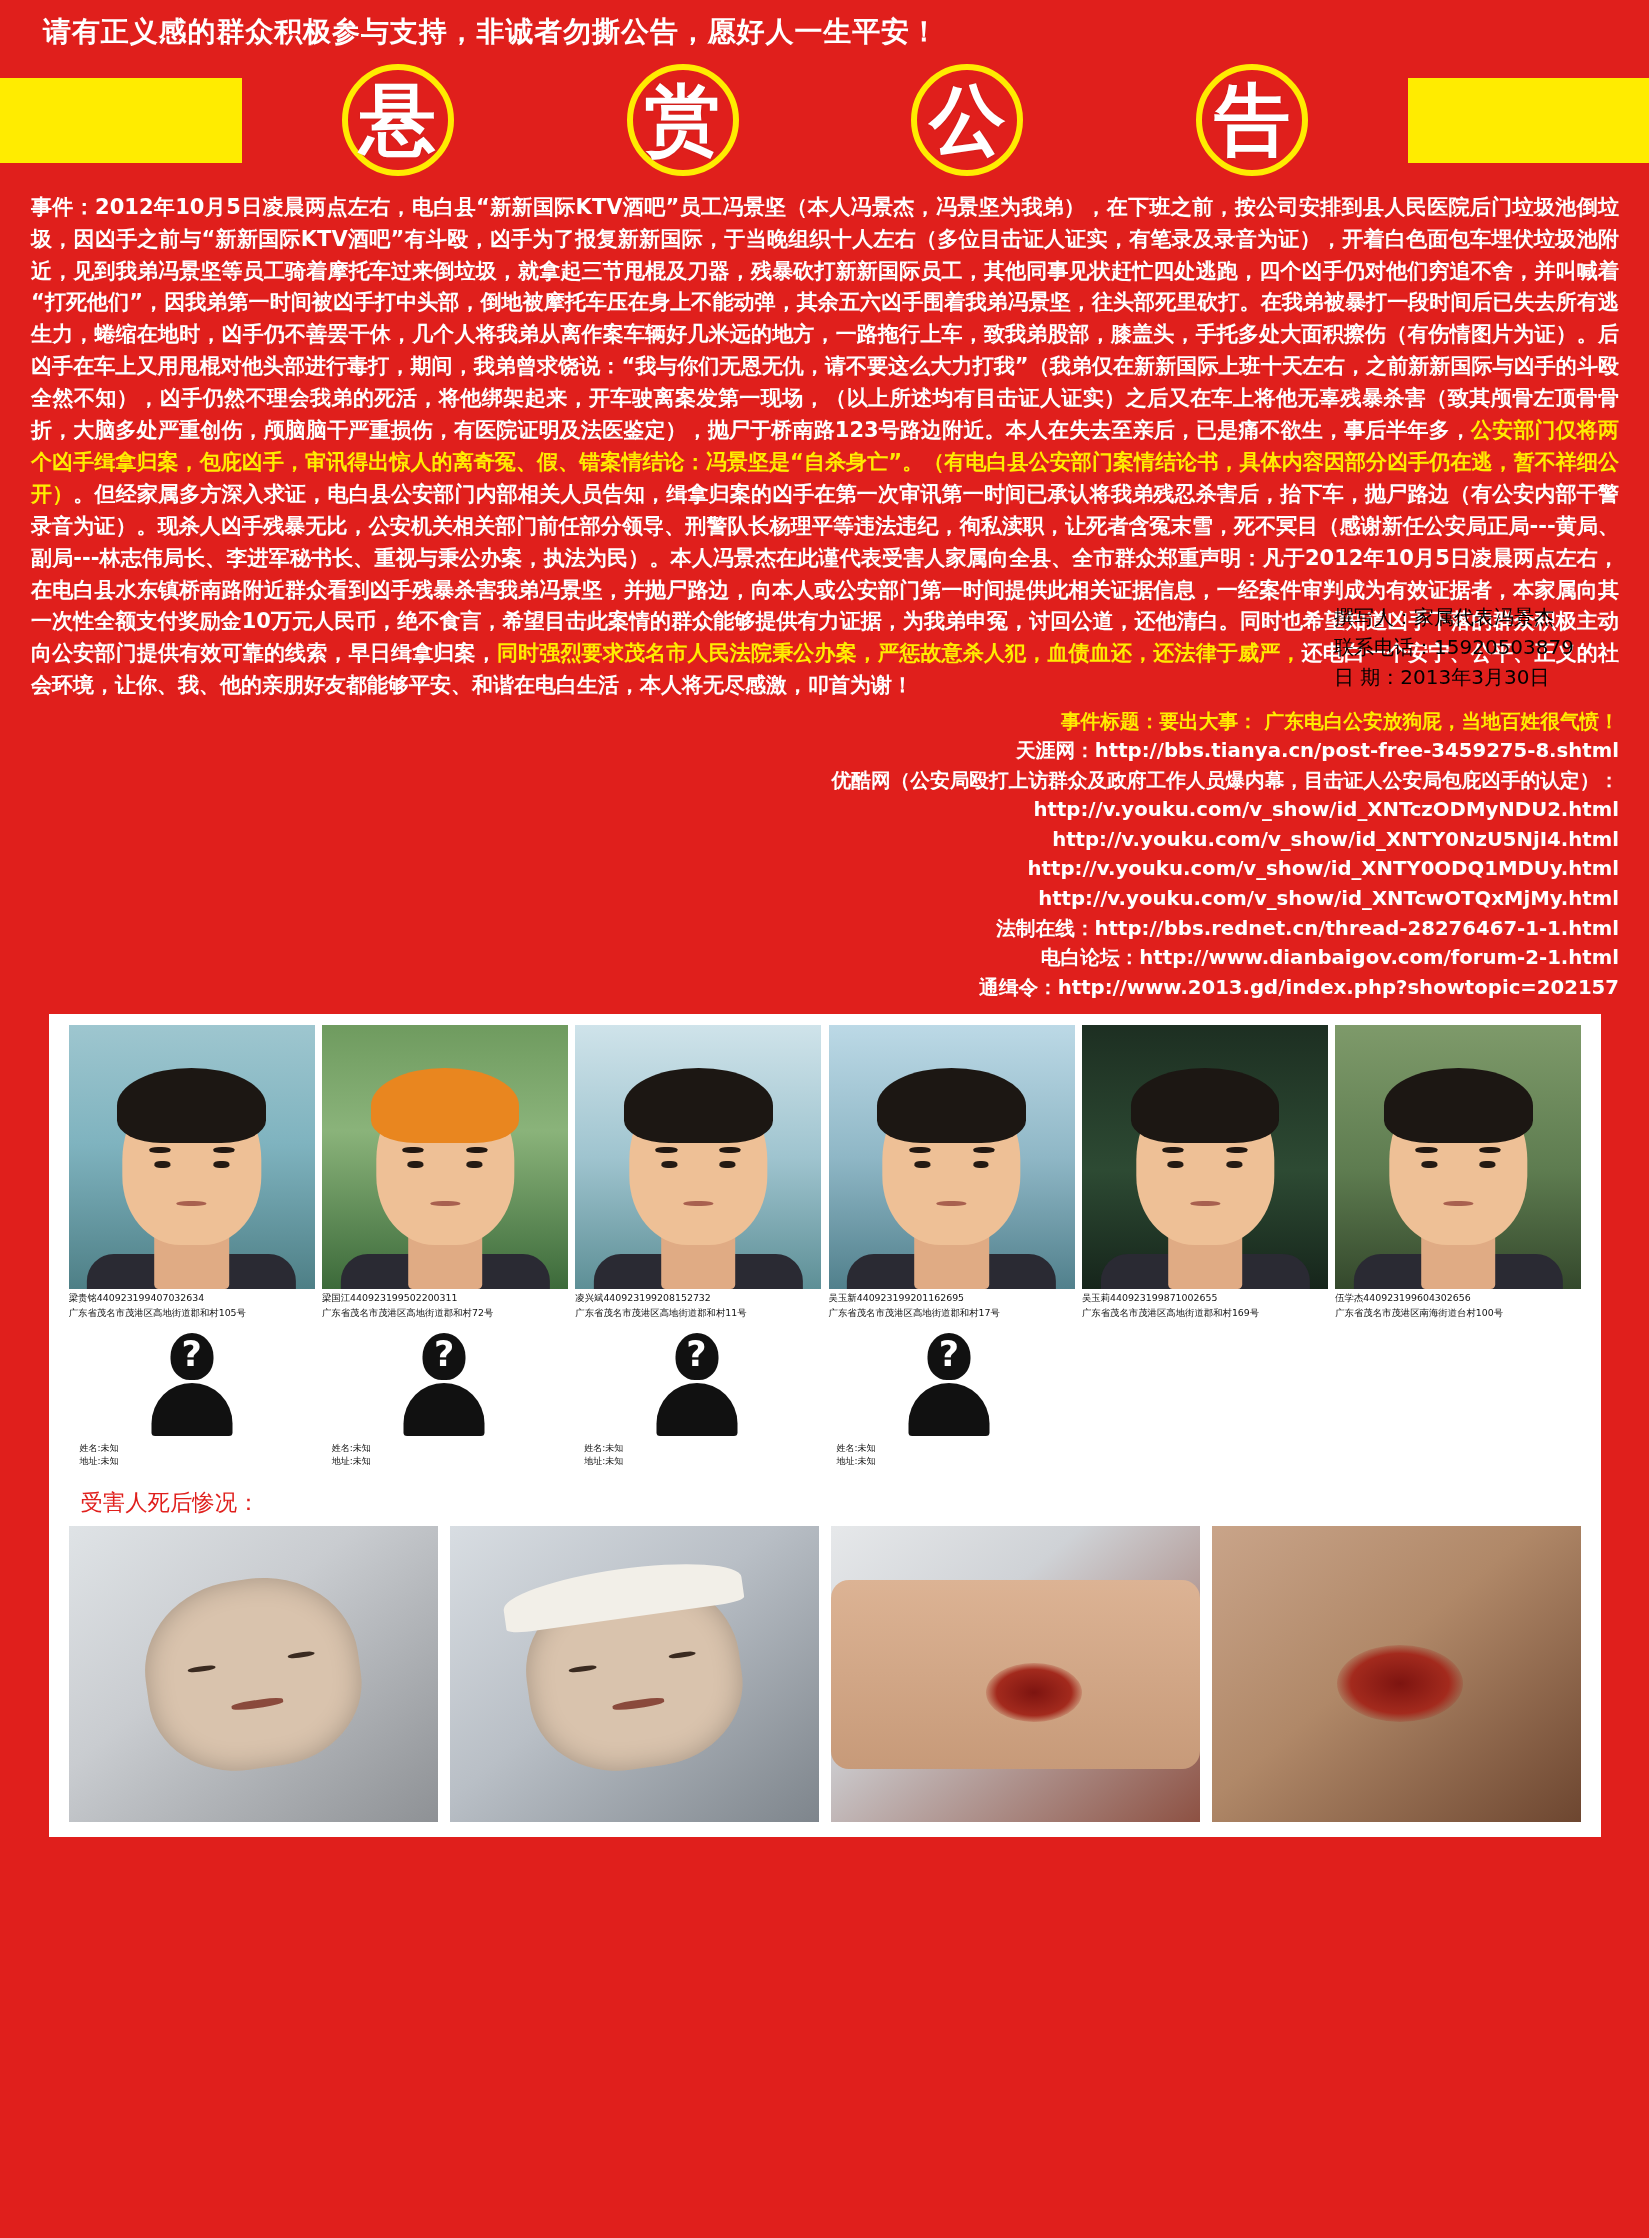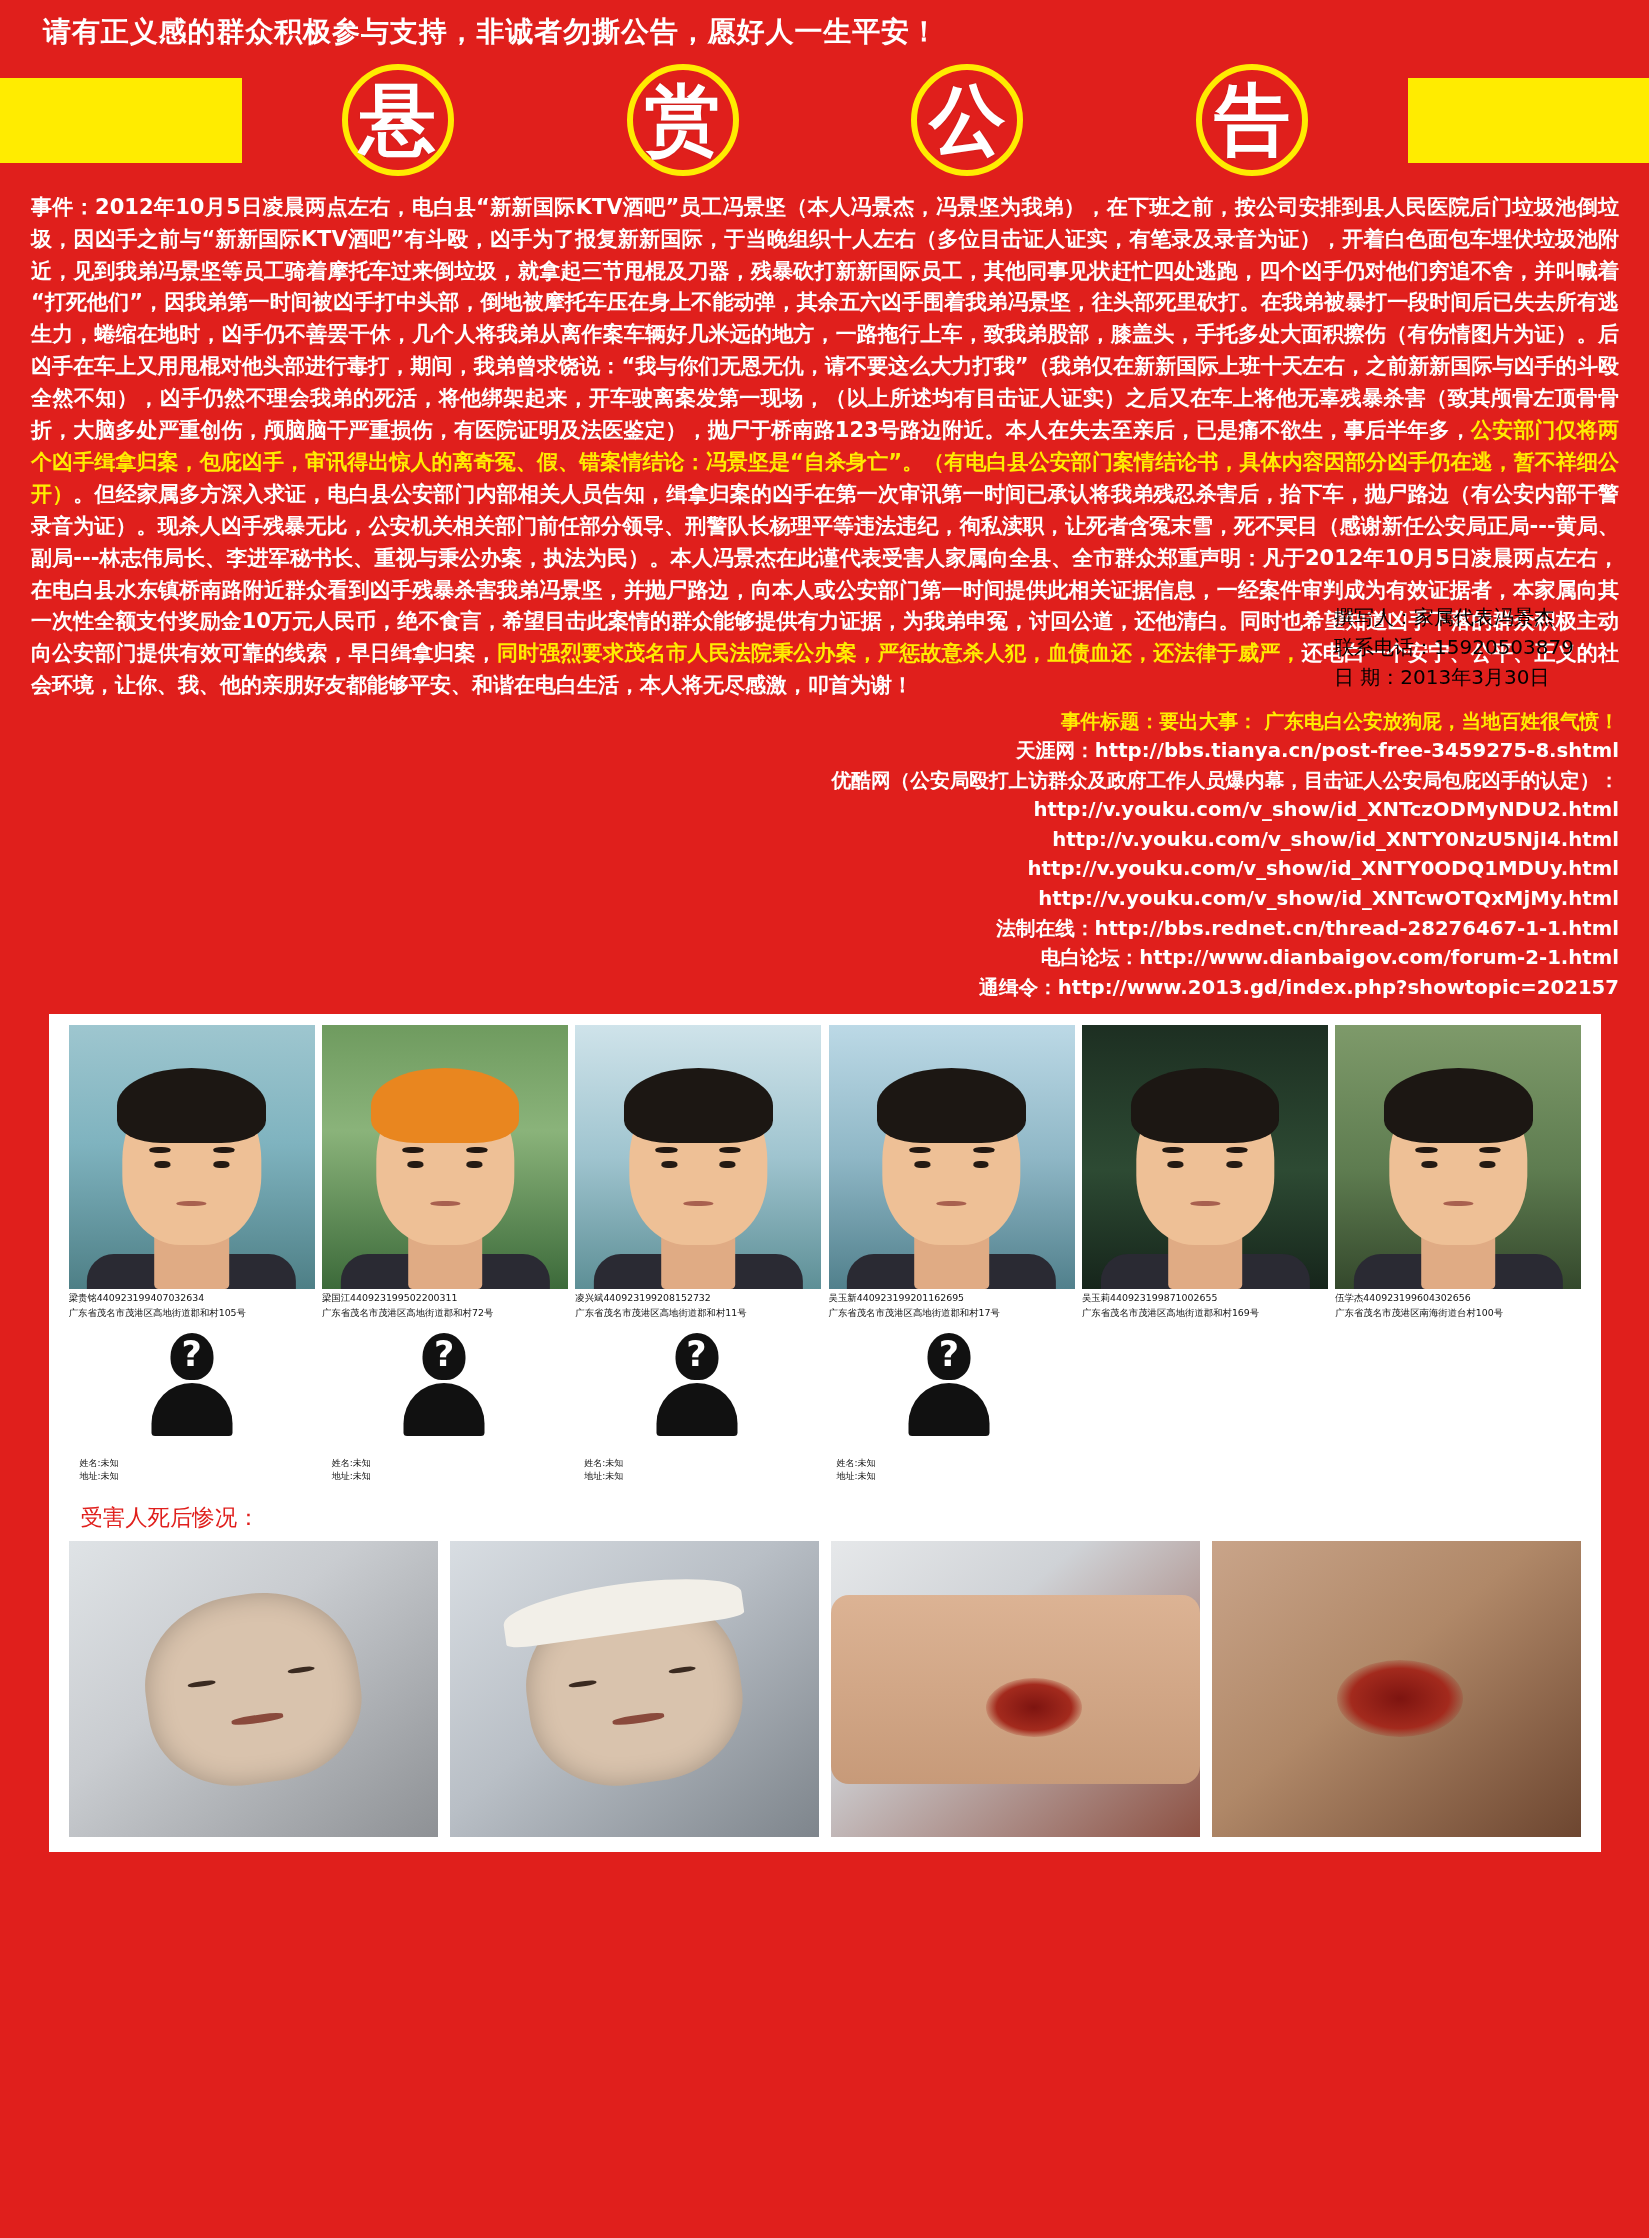--- a/index.html
+++ b/index.html
@@ -154,21 +154,21 @@
     width:81px;height:53px;
     background:#111;
     border-radius:41px 41px 3.6px 3.6px;
   }
   .sil .q{
     position:absolute;left:50%;top:3.6px;transform:translateX(-50%);
     color:#ffffff;font-size:35px;font-weight:bold;line-height:1;
     z-index:3;
   }
   .ucap{
-    font-size:9px;color:#111;margin-top:21px;line-height:1.35;
+    font-size:9px;color:#111;margin-top:6px;line-height:1.35;
     align-self:flex-start;margin-left:10.7px;
   }
   .victim-heading{
     color:#e01f1c;font-size:22.4px;font-weight:normal;margin:20.6px 0 8px 18px;
   }
   .victim-row{
     display:flex;gap:11.6px;padding:0 6.3px;
   }
   .victim-row .vphoto{
     flex:1 1 0;height:296px;position:relative;overflow:hidden;

